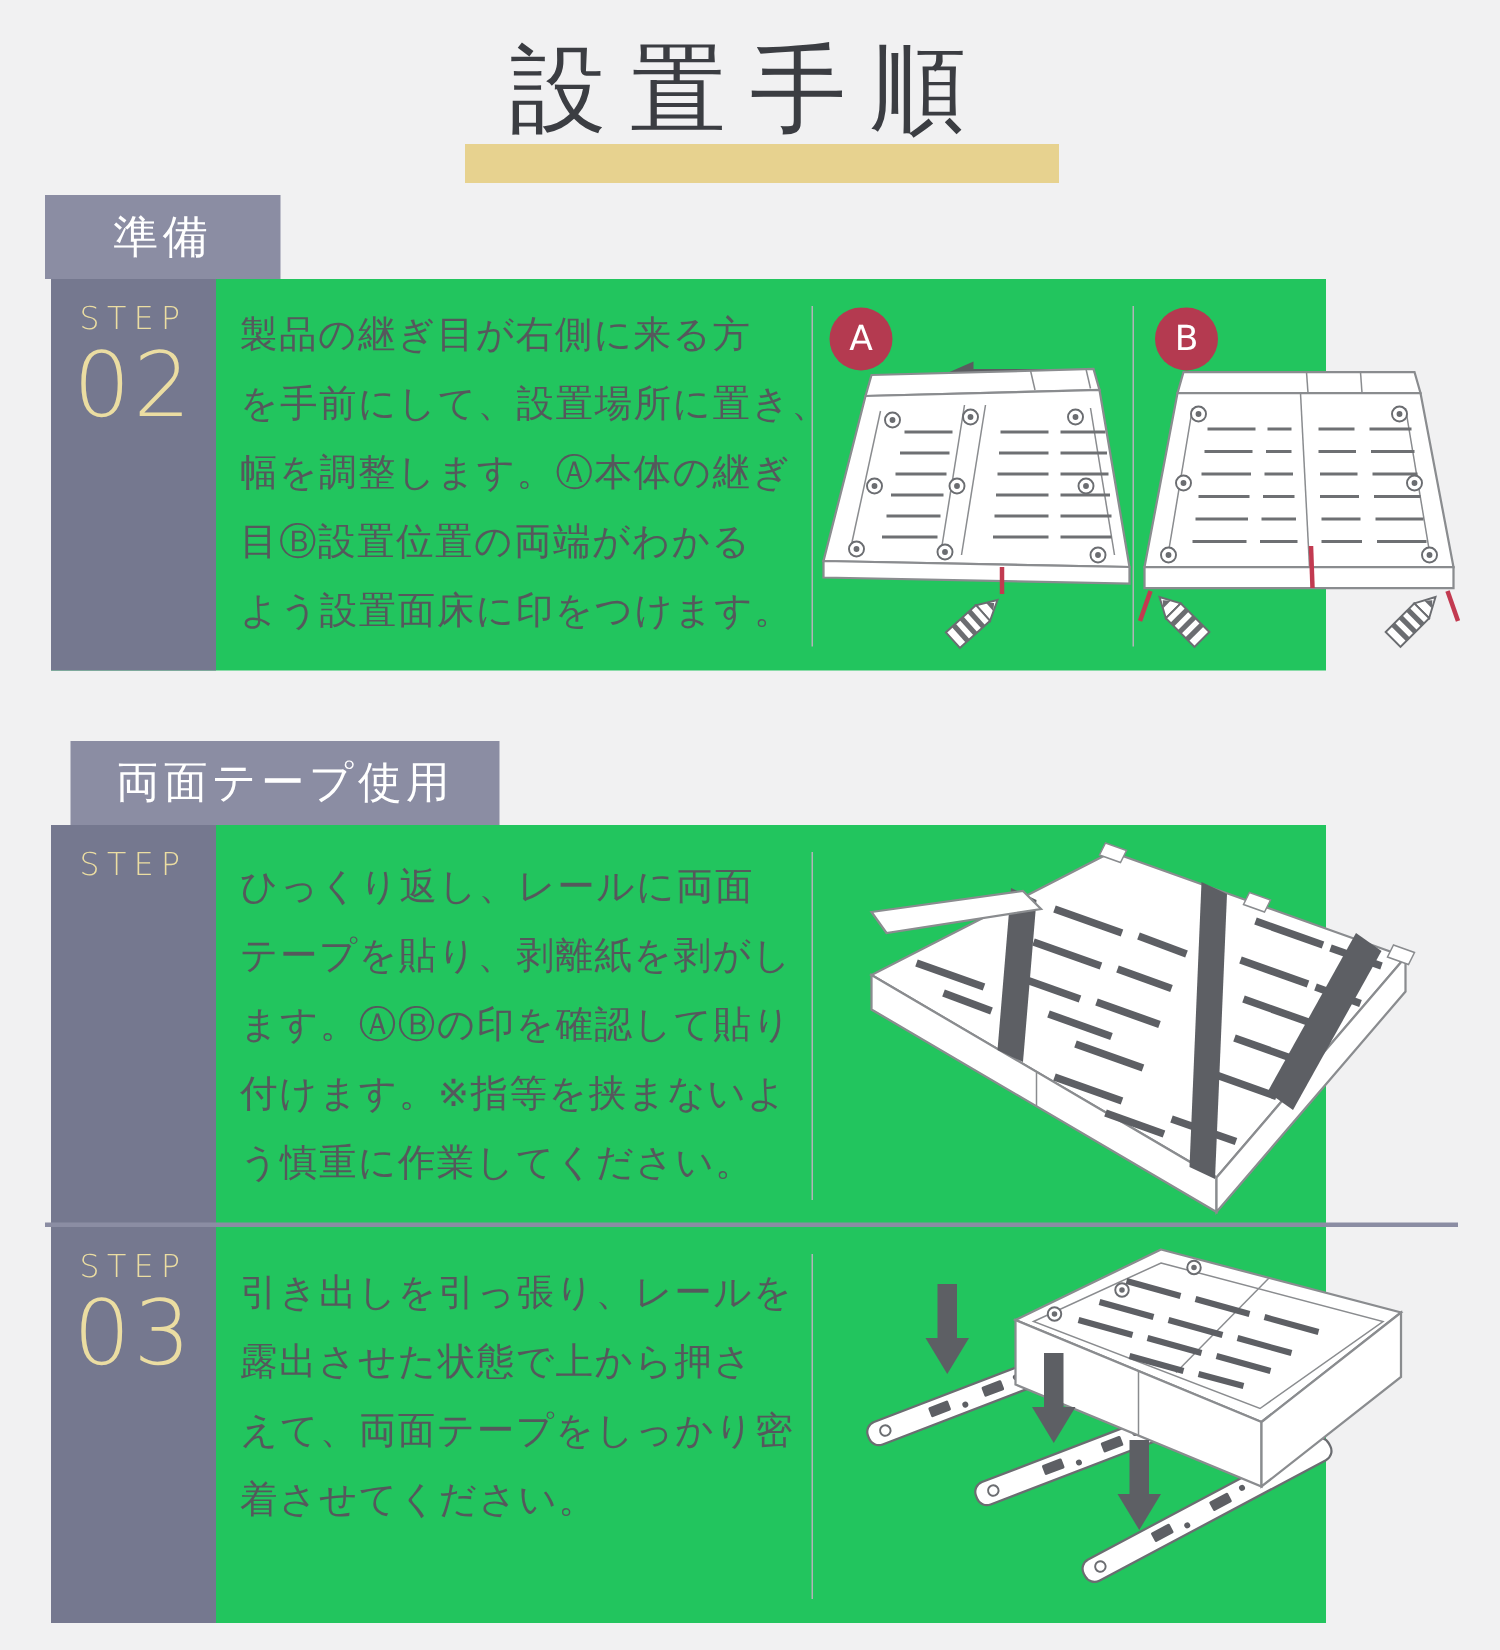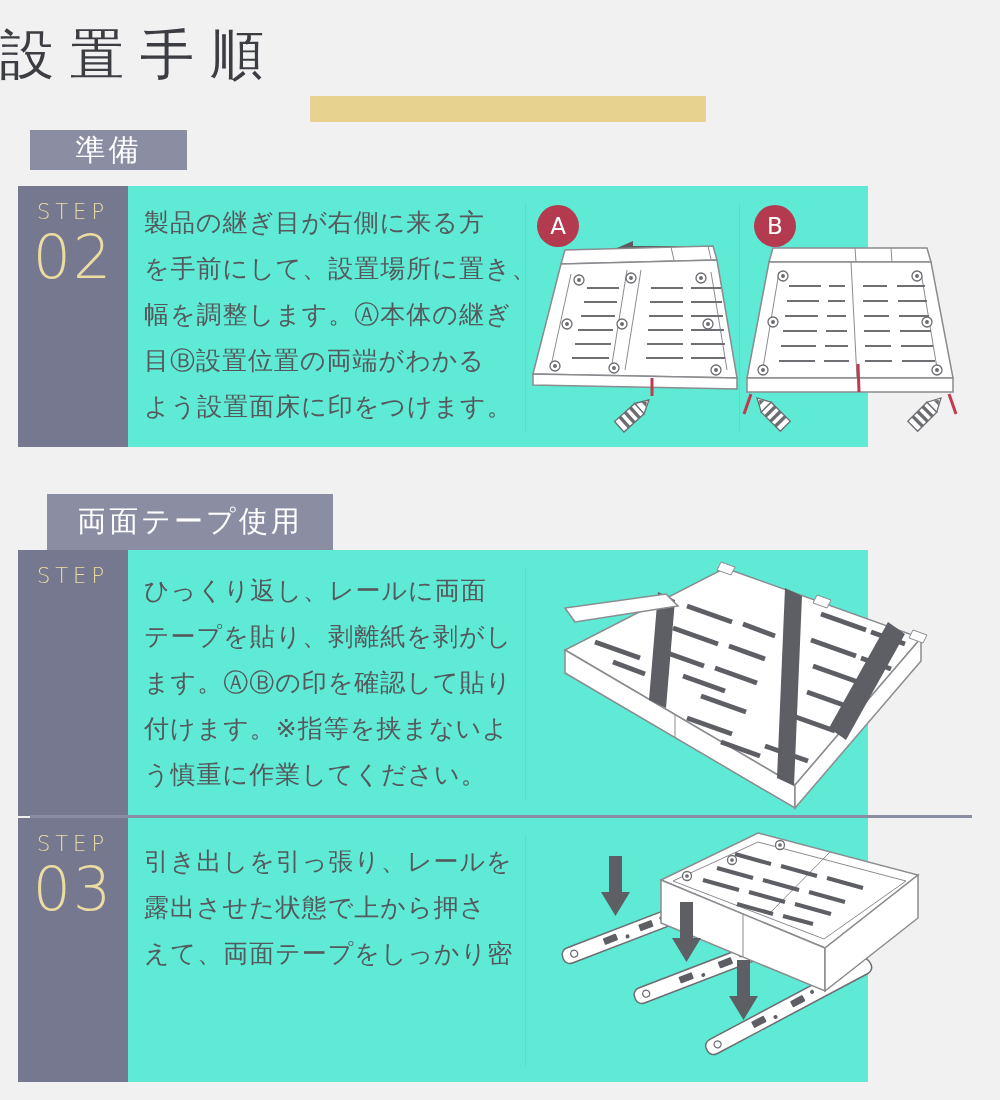--- a/index.html
+++ b/index.html
@@ -1,31 +1,31 @@
 <!DOCTYPE html>
 <html><head>
 <meta charset="utf-8">
 <style>
   html,body{margin:0;padding:0;}
   body{width:1000px;height:1100px;background:#f1f1f2;font-family:"DejaVu Sans",sans-serif;}
   .page{position:relative;width:1000px;height:1100px;background:#f1f1f2;overflow:hidden;}
 
   
   .title-hl{position:absolute;left:310px;top:96px;width:396px;height:26px;background:#e7d28f;}
-  .title{position:absolute;left:0;top:28px;width:100%;font-size:54px;
+  .title{position:absolute;left:0;top:28px;width:100%;text-align:center;font-size:64px;
          letter-spacing:16px;color:#3b3d42;font-weight:500;line-height:1;}
 
   
   .sec-label{position:absolute;background:#8b8da3;color:#ffffff;display:flex;align-items:center;
              justify-content:center;letter-spacing:3px;font-weight:500;}
-  .sec-label.s1{left:30px;top:130px;width:157px;height:40px;font-size:30px;}
+  .sec-label.s1{left:30px;top:130px;width:157px;height:56px;font-size:30px;}
   .sec-label.s2{left:47px;top:494px;width:286px;height:56px;font-size:29px;}
 
   
-  .row{position:absolute;left:18px;width:850px;display:flex;background:#5eead4;}
+  .row{position:absolute;left:34px;width:850px;display:flex;background:#22c55e;}
   .row.r1{top:186px;height:261px;}
   .row.r2{top:550px;height:266px;}
   .row.r3{top:818px;height:264px;}
   .row-sep{position:absolute;left:30px;top:815px;width:942px;height:3px;background:#8b8da3;}
 
   .step-col{flex:none;width:110px;background:#75788f;color:#ebdda2;text-align:center;
             padding-top:14px;box-sizing:border-box;}
   .step-word{font-size:21px;letter-spacing:5px;font-weight:300;}
   .step-num{font-size:60px;font-weight:100;letter-spacing:2px;line-height:1.05;margin-top:2px;}
 
@@ -286,20 +286,21 @@
   <div class="row r3">
     <div class="step-col">
       <div class="step-word">STEP</div>
       <div class="step-num">03</div>
     </div>
     <div class="step-body">
       <div class="text-col">
         <div class="text-line">引き出しを引っ張り、レールを</div>
         <div class="text-line">露出させた状態で上から押さ</div>
         <div class="text-line">えて、両面テープをしっかり密</div>
+        <div class="text-line">着させてください。</div>
       </div>
       <div class="vline" style="left:397px;"></div>
       <div class="diagram-col">
         <svg width="435" height="264" viewBox="0 0 435 264">
           <g>
             <g transform="translate(38,140) rotate(-21)">
               <rect x="0" y="-8" width="135" height="16" rx="7" fill="#ffffff" stroke="#6b6d71" stroke-width="1.5"></rect>
               <circle cx="12" cy="0" r="3.5" fill="none" stroke="#6b6d71" stroke-width="1.3"></circle>
               <rect x="44" y="-4" width="14" height="7" rx="1" fill="#5d5f64"></rect>
               <rect x="82" y="-4" width="14" height="7" rx="1" fill="#5d5f64"></rect>

